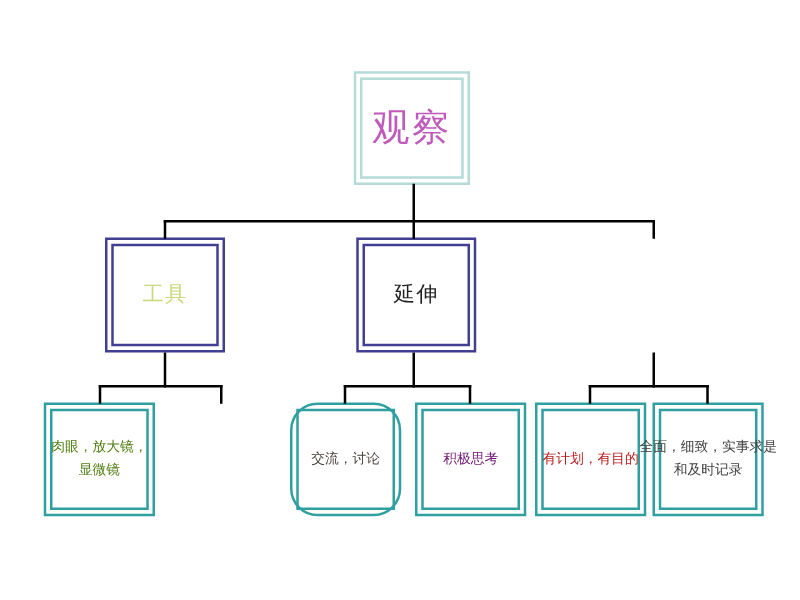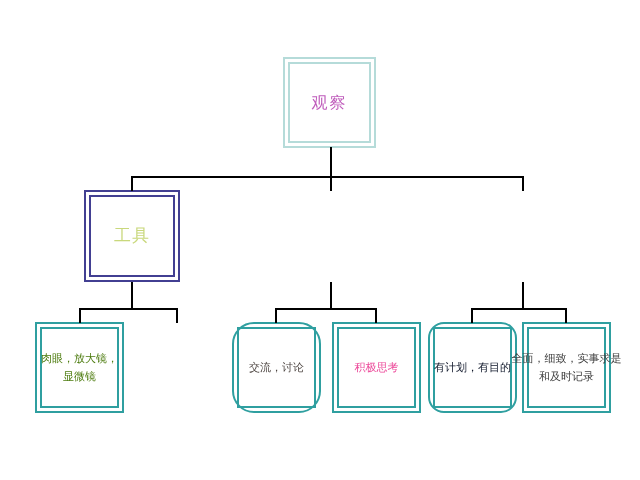--- a/index.html
+++ b/index.html
@@ -12,21 +12,21 @@
     position:absolute;background:#ffffff;border:2px solid var(--c,#000);
     display:flex;align-items:center;justify-content:center;box-sizing:border-box;
   }
   .node::before{
     content:"";position:absolute;inset:3px;border:2px solid var(--c,#000);pointer-events:none;
   }
   .node .label{
     position:relative;z-index:1;text-align:center;white-space:pre;line-height:1.6;
   }
   .root-node{left:283px;top:57px;width:93px;height:91px;}
-  .root-node .label{font-size:16px;letter-spacing:2px;}
+  .root-node .label{font-size:30px;letter-spacing:2px;}
   .l2-node{top:190px;width:96px;height:92px;}
   .l2-node .label{font-size:17px;letter-spacing:1px;}
   #node-tools{left:84px;}
   #node-extend{left:285px;}
   #node-purpose{left:475px;}
   .l3-node{top:322px;width:89px;height:91px;}
   .l3-node .label{font-size:11px;}
   #leaf-1{left:35px;}
   #leaf-2{left:133px;}
   #leaf-3{left:232px;}
@@ -44,37 +44,40 @@
 <div id="stage" style="background: rgb(255, 255, 255);">
 
   <div class="node root-node" id="node-observe" style="--c: #b5dbd9; color: rgb(191, 91, 187);">
     <span class="label">观察</span>
   </div>
 
   <div class="node l2-node" id="node-tools" style="--c: #423f92; color: rgb(201, 216, 124);">
     <span class="label">工具</span>
   </div>
 
+  <div class="node l2-node" id="node-extend" style="--c: #423f92; color: rgb(31, 31, 31);">
+    <span class="label">延伸</span>
+  </div>
 
 
   <div class="node l3-node" id="leaf-1" style="--c: #2f9fa0; color: #4d7c0f; justify-content: center;">
     <span class="label">肉眼，放大镜，
 显微镜</span>
   </div>
 
 
   <div class="node l3-node" id="leaf-3" style="--c: #2f9fa0; color: rgb(76, 68, 64); border-radius: 22px;">
     <span class="label">交流，讨论</span>
   </div>
 
-  <div class="node l3-node" id="leaf-4" style="--c: #2f9fa0; color: #ec4899;">
+  <div class="node l3-node" id="leaf-4" style="--c: #2f9fa0; color: #701a75;">
     <span class="label">积极思考</span>
   </div>
 
-  <div class="node l3-node" id="leaf-5" style="--c: #2f9fa0; color: #0f172a; border-radius: 16px;">
+  <div class="node l3-node" id="leaf-5" style="--c: #2f9fa0; color: #b91c1c;">
     <span class="label">有计划，有目的</span>
   </div>
 
   <div class="node l3-node" id="leaf-6" style="--c: #2f9fa0; color: #404040;">
     <span class="label">全面，细致，实事求是
 和及时记录</span>
   </div>
 
   <div class="line v" style="left: 330px; top: 147px; height: 31px; background: rgb(0, 0, 0);"></div>
   <div class="line h" style="left: 131px; top: 176px; width: 393px; background: rgb(0, 0, 0);"></div>

